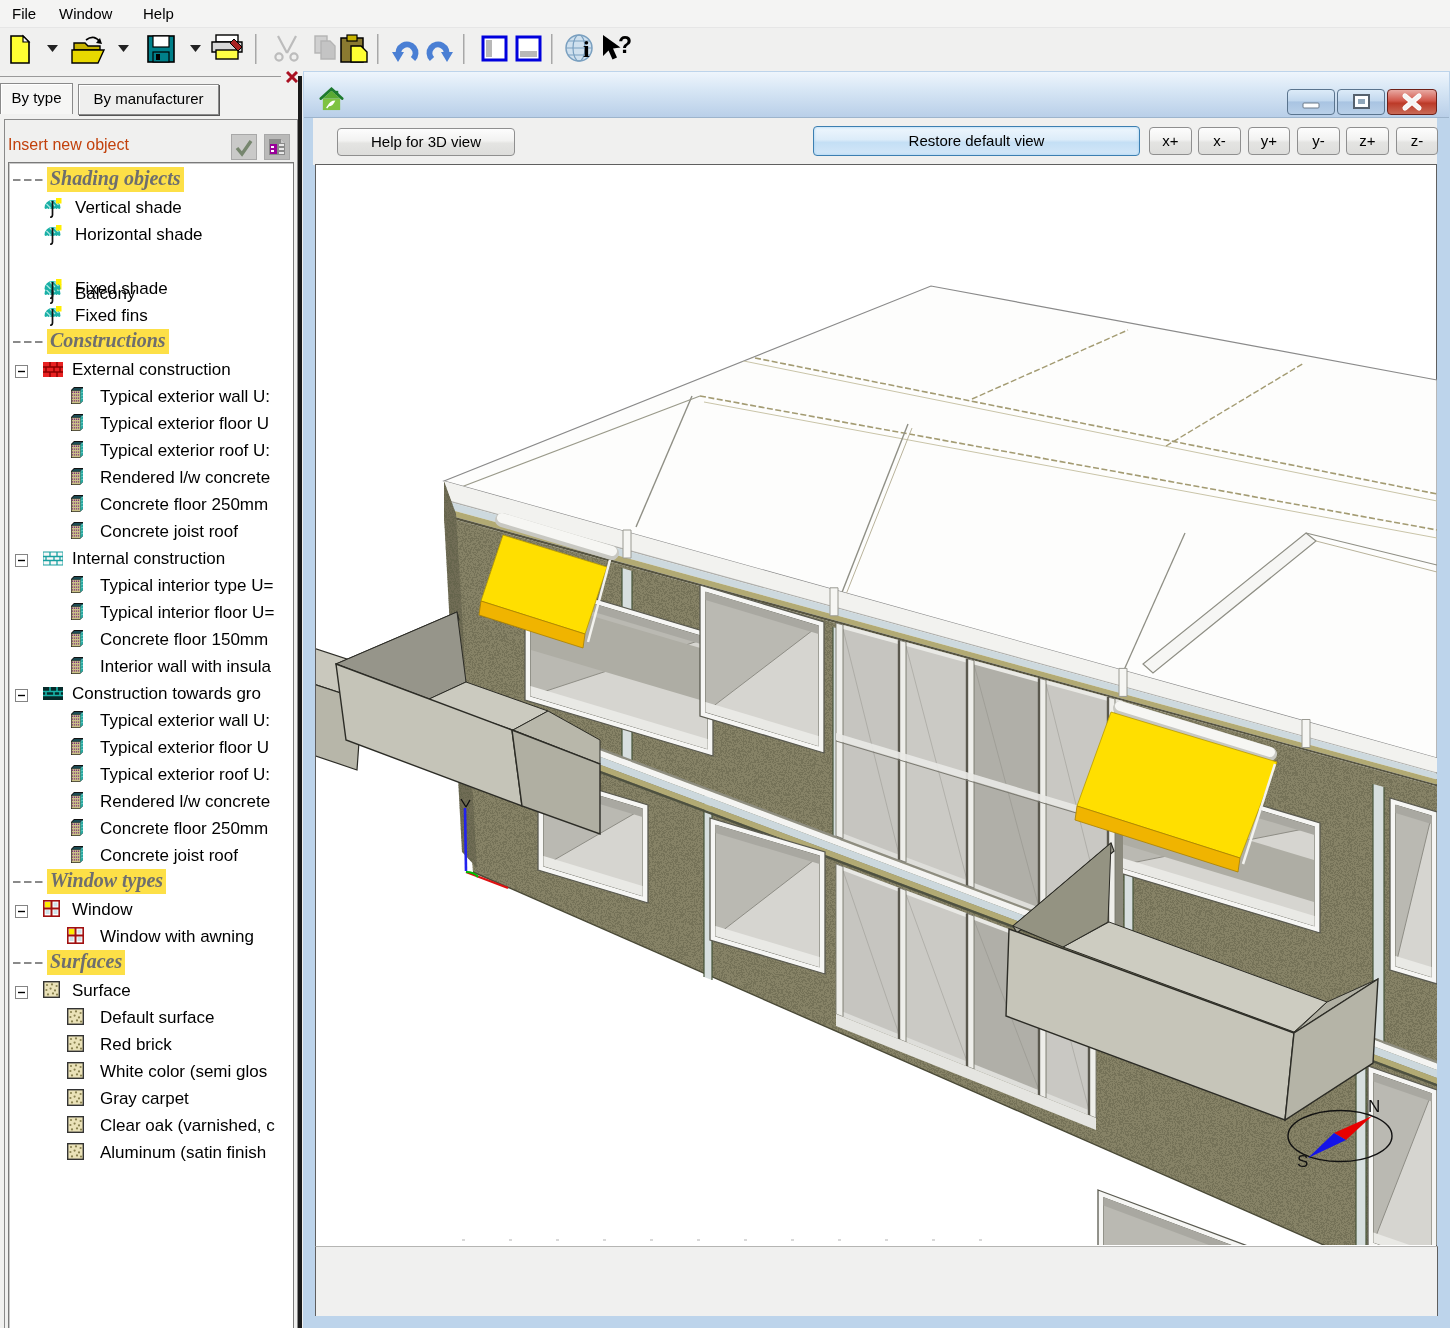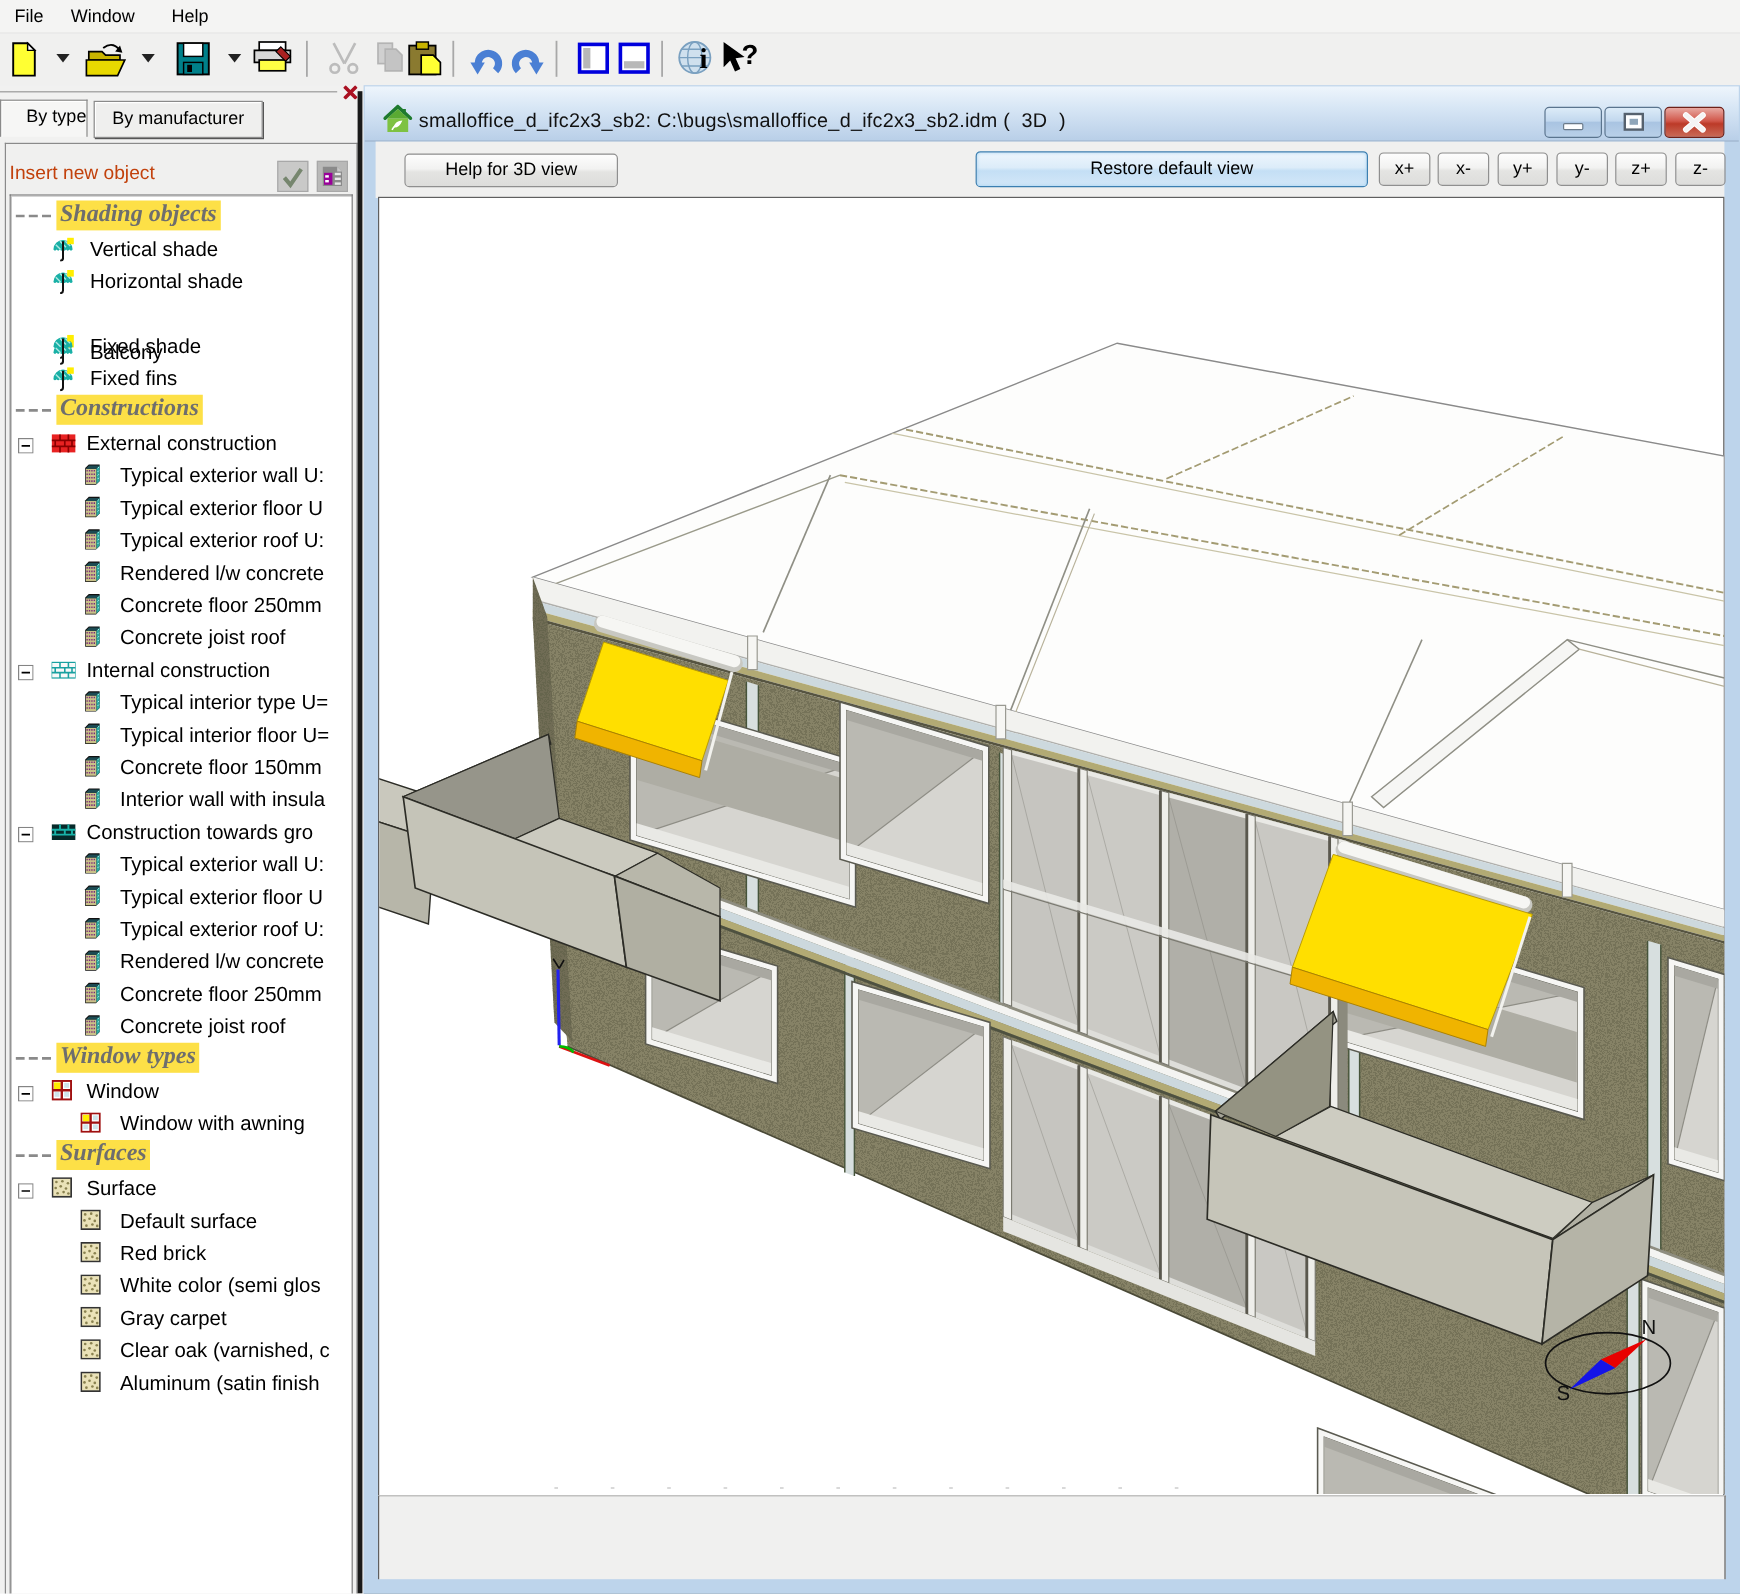--- a/index.html
+++ b/index.html
@@ -102,21 +102,21 @@
     <path d="M603 7 l0 21 l5.5 -5.5 l4 9 l4.5 -2 l-4 -9 l7.5 -1 z" fill="#000"></path>
     <text x="618" y="25" font-size="23" font-weight="bold" fill="#000">?</text>
   </svg>
 </div>
 
 <div id="lpanel-top" class="abs"></div>
 <svg class="abs" style="left:286px;top:71px" width="12" height="12" viewBox="0 0 12 12">
   <path d="M1 1 L11 11 M11 1 L1 11" stroke="#aa1122" stroke-width="3"></path>
 </svg>
 <div id="tabbar">
-  <div class="tab abs" style="left:0;top:83px;width:71px;height:30px;background:#f6f6f5;border:1px solid #8a8a8a;border-bottom:none;box-shadow:inset 1px 1px 0 #fff;line-height:28px;text-align:right;">By type</div>
+  <div class="tab abs" style="left:0;top:83px;width:71px;height:30px;background:#f6f6f5;border:1px solid #8a8a8a;border-bottom:none;box-shadow:inset 1px 1px 0 #fff;line-height:28px;">By type</div>
   <div class="tab abs" style="left:78px;top:84px;width:139px;height:29px;background:#efefee;border:1px solid #8a8a8a;box-shadow:1px 1px 0 #555,inset 1px 1px 0 #fff;line-height:27px;">By manufacturer</div>
 </div>
 <div id="grpbox" class="abs"></div>
 <div class="abs" style="left:8px;top:136px;font-size:16px;color:#c2410c;">Insert new object</div>
 <div class="abs" style="left:231px;top:134px;width:24px;height:24px;background:#c9c9c8;border:1px solid #a8a8a8;">
   <svg width="24" height="24" viewBox="0 0 24 24">
       <path d="M5 13 l5 6 l9 -13" stroke="#76866e" stroke-width="3.4" fill="none"></path>
     </svg>
 </div>
 <div class="abs" style="left:264px;top:134px;width:24px;height:24px;background:#b9b9b8;border:1px solid #a8a8a8;">
@@ -433,21 +433,20 @@
 <div id="mwin" class="abs">
   <div id="titlebar" class="abs">
     <svg class="abs" style="left:15px;top:15px" width="25" height="25" viewBox="0 0 26 26">
       <path d="M2 12 L13 2 L24 12" fill="none" stroke="#1e7a2e" stroke-width="3" stroke-linecap="round"></path>
       <path d="M17 4 h3 v4 h-3 z" fill="#1e7a2e"></path>
       <path d="M4 12 h18 v12 h-18 z" fill="#7ec242"></path>
       <path d="M4 12 L13 4 L22 12 z" fill="#5aaa33"></path>
       <path d="M9 20 q5 1 8 -6 q-6 0 -8 6 z" fill="#fff"></path>
       <path d="M8 22 q2 -4 6 -5" stroke="#fff" stroke-width="1.4" fill="none"></path>
     </svg>
-    <div id="titletext" class="abs">smalloffice_d_ifc2x3_sb2: C:\bugs\smalloffice_d_ifc2x3_sb2.idm (&nbsp; 3D&nbsp; )</div>
     <div class="wbtn abs" style="left:983px;background:linear-gradient(#dcebf8,#c2d8ee 45%,#a9c4e2 50%,#b9d0e8);border:1px solid #5a748e;">
       <svg width="46" height="24">
           <rect x="15" y="13" width="16" height="5" rx="1" fill="#fdfeff" stroke="#6a7a8a"></rect>
         </svg>
     </div>
     <div class="wbtn abs" style="left:1033px;background:linear-gradient(#dcebf8,#c2d8ee 45%,#a9c4e2 50%,#b9d0e8);border:1px solid #5a748e;">
       <svg width="46" height="24">
           <rect x="16" y="5" width="15" height="13" fill="#fdfeff" stroke="#55616e" stroke-width="2"></rect>
           <rect x="20" y="9" width="7" height="5" fill="#8fa6ba"></rect>
         </svg>

